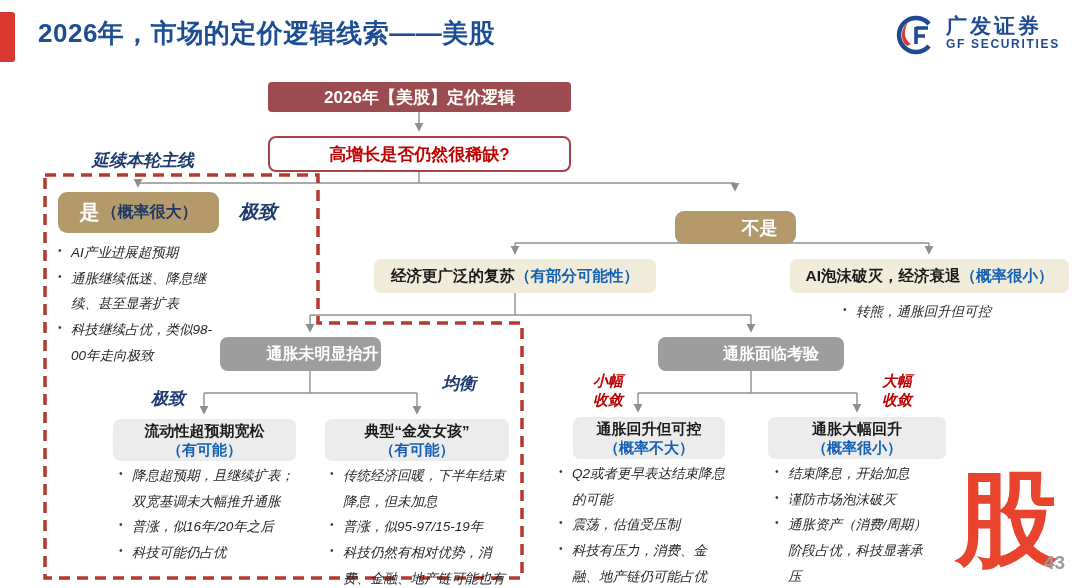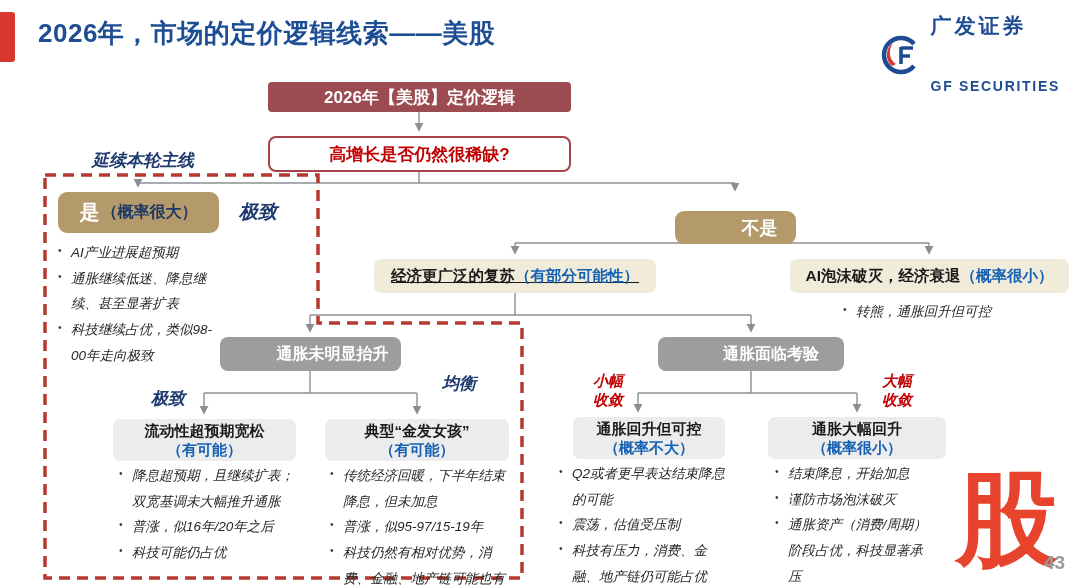--- a/index.html
+++ b/index.html
@@ -3,23 +3,23 @@
 <meta charset="utf-8">
 <style>
   html,body{margin:0;padding:0;background:#fff;}
   #slide{
     position:relative;width:1080px;height:588px;overflow:hidden;background:#ffffff;
     font-family:"Liberation Sans", sans-serif;
   }
   
   .accent-bar{position:absolute;left:0;top:12px;width:15px;height:50px;background:#D93830;border-radius:0 3px 3px 0;}
   .page-title{position:absolute;left:38px;top:16px;margin:0;font-size:26px;font-weight:bold;color:#1D4E94;letter-spacing:0.5px;}
-  .logo{position:absolute;right:20px;top:15px;display:flex;align-items:center;gap:9px;}
+  .logo{position:absolute;right:20px;top:15px;display:flex;align-items:flex-start;gap:9px;}
   .logo-text .cn{font-size:21px;font-weight:bold;color:#1E4B94;letter-spacing:3px;line-height:1.05;}
-  .logo-text .en{font-size:14px;font-weight:bold;color:#1E4B94;letter-spacing:1.7px;margin-top:41px;}
+  .logo-text .en{font-size:12px;font-weight:bold;color:#1E4B94;letter-spacing:1.7px;}
   
   .node{position:absolute;display:flex;align-items:center;justify-content:center;font-weight:bold;
         box-sizing:border-box;text-align:center;z-index:2;}
   .root{background:#9C4B50;color:#fff;border-radius:4px;font-size:17px;}
   .question{background:#fff;border:2.5px solid #A4444A;color:#C00000;border-radius:8px;font-size:17px;}
   .tan{background:#B49A6B;color:#fff;border-radius:9px;}
   .yes-main{color:#fff;font-size:20px;margin-right:2px;}
   .yes-prob{color:#1F3864;font-size:16px;}
   .no-label{font-size:18px;}
   .beige{background:#F1ECDA;border-radius:7px;color:#1a1a1a;font-size:15.5px;}
@@ -105,33 +105,33 @@
   </div>
   <div class="edge-label navy-label" style="left:239px;top:199px;font-size:19px;">极致</div>
   <div class="node tan no-label" style="left:675px;top:211px;width:121px;height:33px;padding-left:48px;">不是</div>
 
   <ul class="bullets" style="left:55px;top:240px;width:172px;">
     <li>AI产业进展超预期</li>
     <li>通胀继续低迷、降息继续、甚至显著扩表</li>
     <li>科技继续占优，类似98-00年走向极致</li>
   </ul>
 
-  <div class="node beige" style="left:374px;top:259px;width:282px;height:34px;text-decoration:underline;">
+  <div class="node beige" style="left:374px;top:259px;width:282px;height:34px;">
     <span>经济更广泛的复苏</span>
     <span class="blue-paren">（有部分可能性）</span>
   </div>
   <div class="node beige" style="left:790px;top:259px;width:279px;height:34px;">
     <span>AI泡沫破灭，经济衰退</span>
     <span class="blue-paren">（概率很小）</span>
   </div>
   <ul class="bullets" style="left:840px;top:299px;width:230px;">
     <li>转熊，通胀回升但可控</li>
   </ul>
 
-  <div class="node gray" style="left:220px;top:337px;width:181px;height:34px;padding-left:44px;">通胀未明显抬升</div>
+  <div class="node gray" style="left:220px;top:337px;width:161px;height:34px;padding-left:44px;">通胀未明显抬升</div>
   <div class="node gray" style="left:658px;top:337px;width:186px;height:34px;padding-left:40px;">通胀面临考验</div>
 
   <div class="edge-label navy-label" style="left:151px;top:387px;font-size:17px;">极致</div>
   <div class="edge-label navy-label" style="left:442px;top:372px;font-size:17px;">均衡</div>
   <div class="edge-label red-label" style="left:580px;top:372px;width:56px;">小幅
 收敛</div>
   <div class="edge-label red-label" style="left:869px;top:372px;width:56px;">大幅
 收敛</div>
 
   <div class="node lightgray" style="left:113px;top:419px;width:183px;height:42px;">

